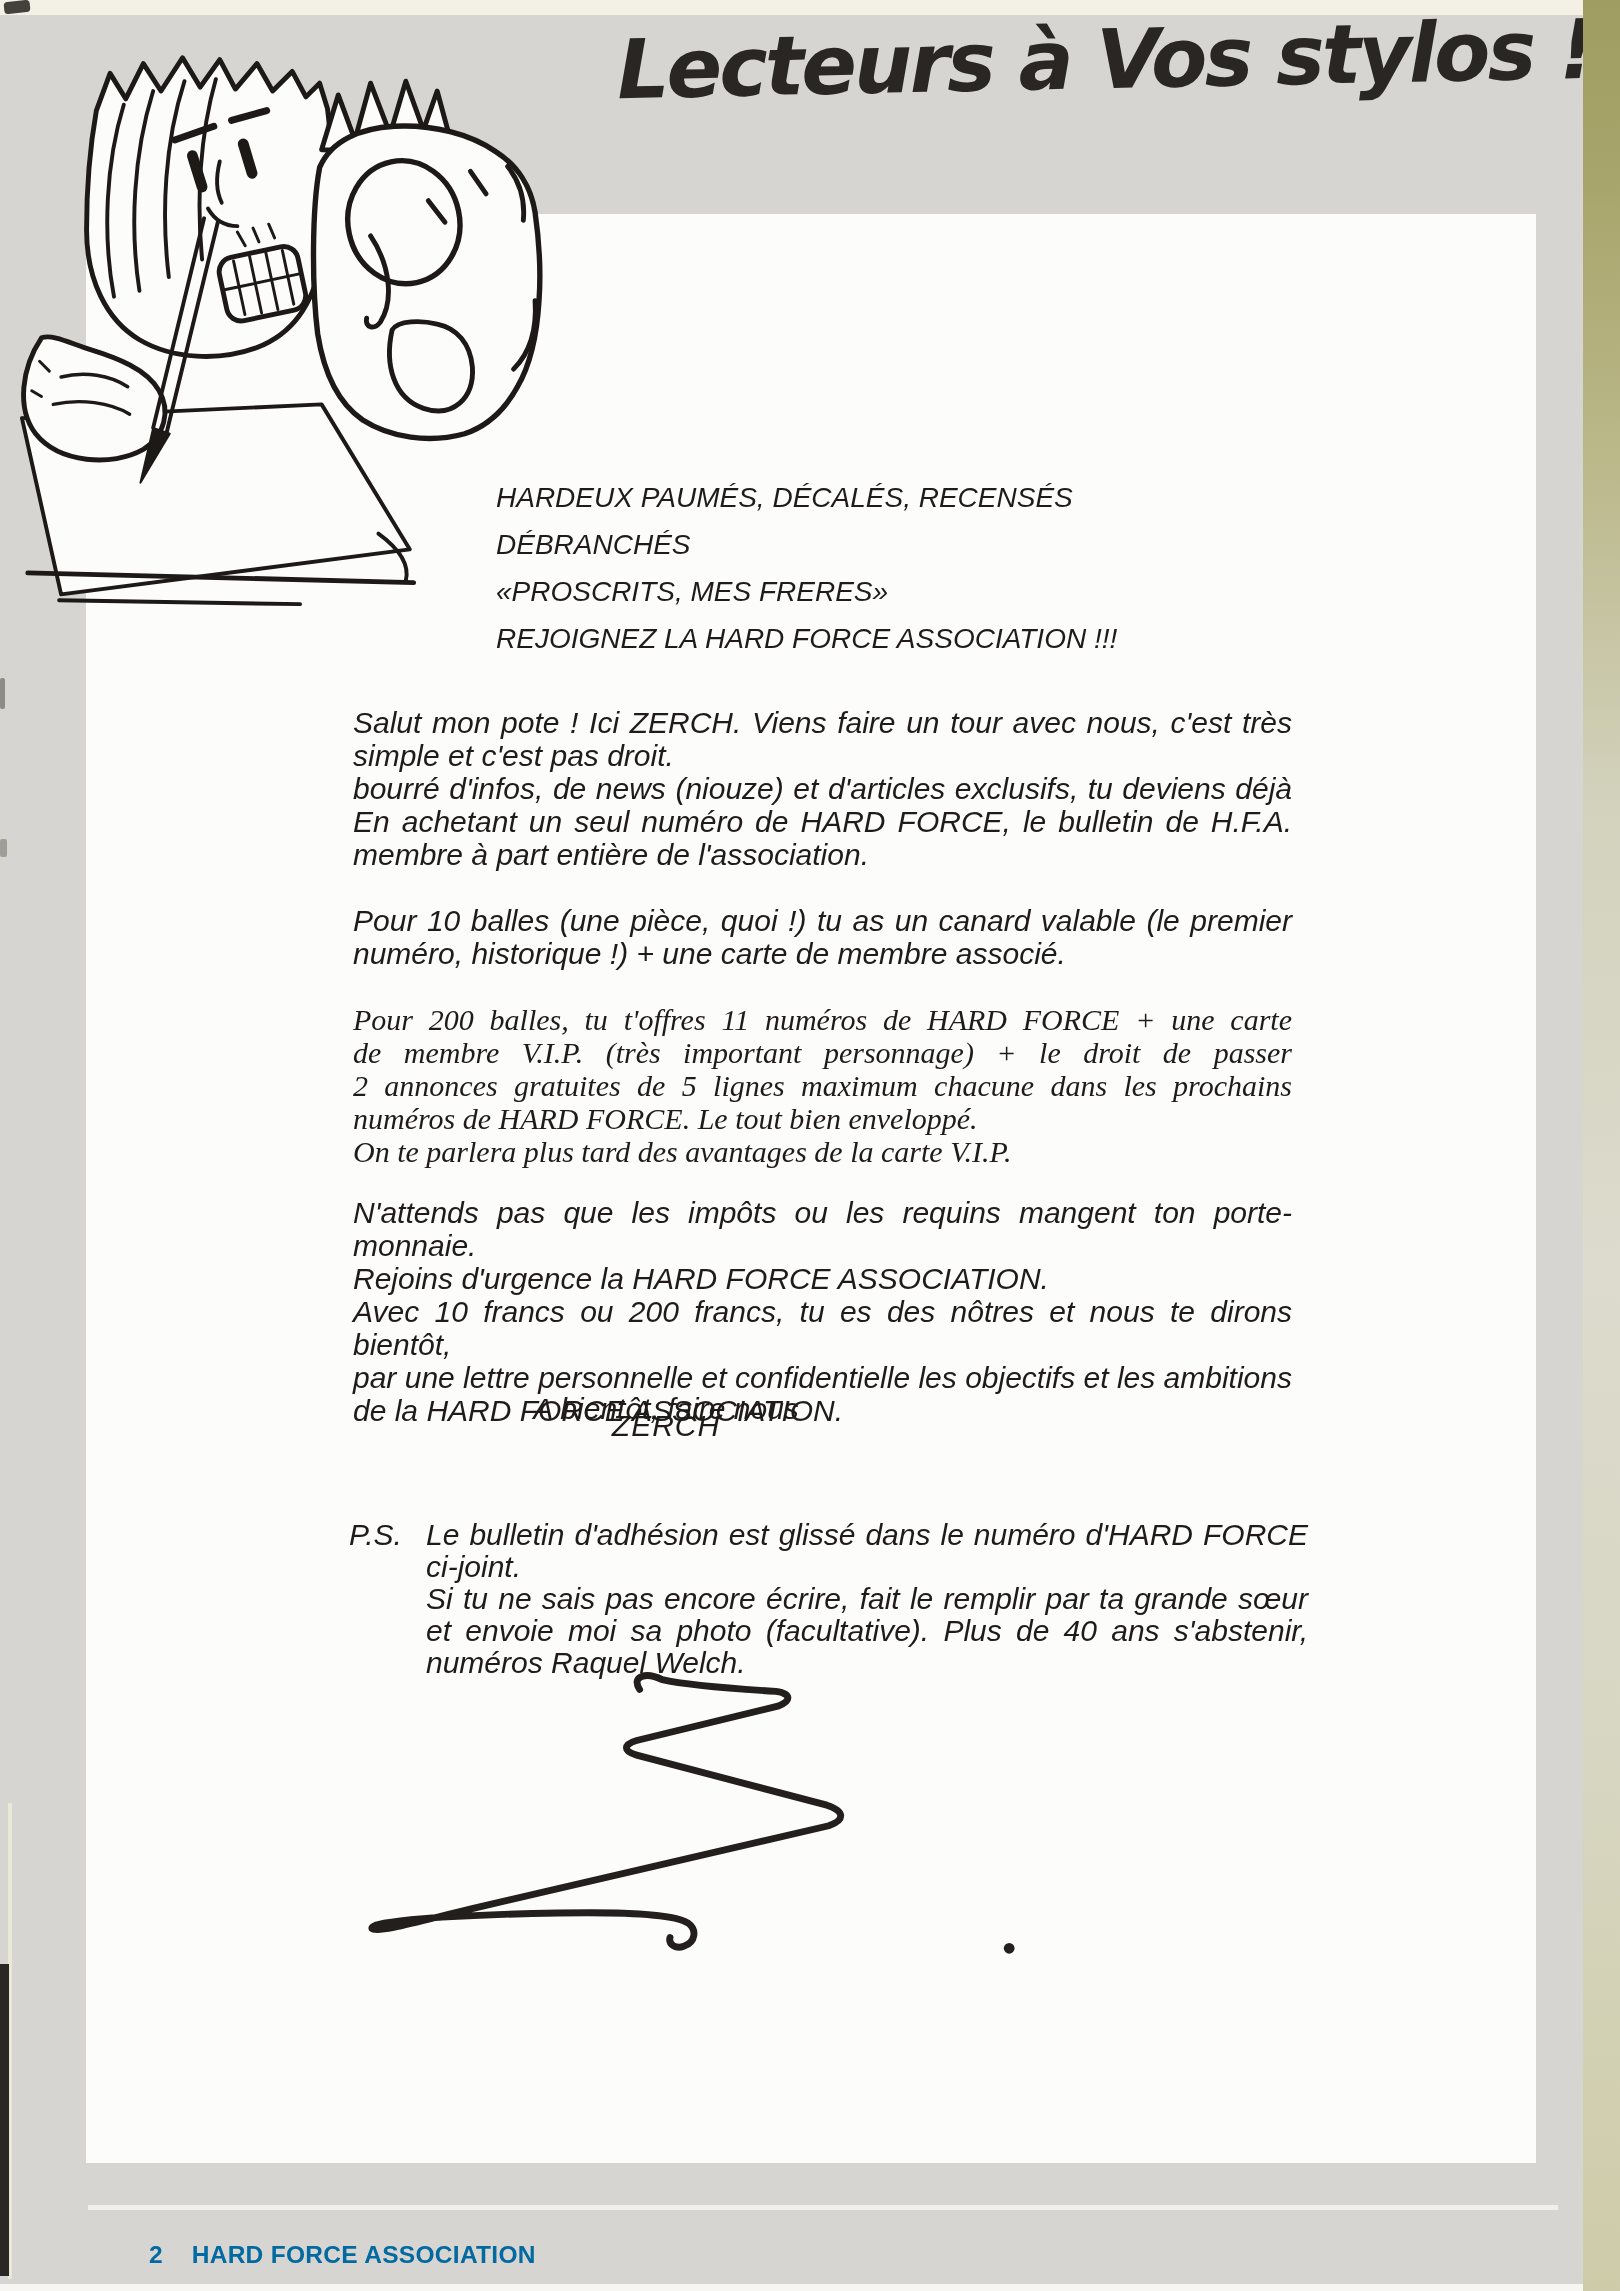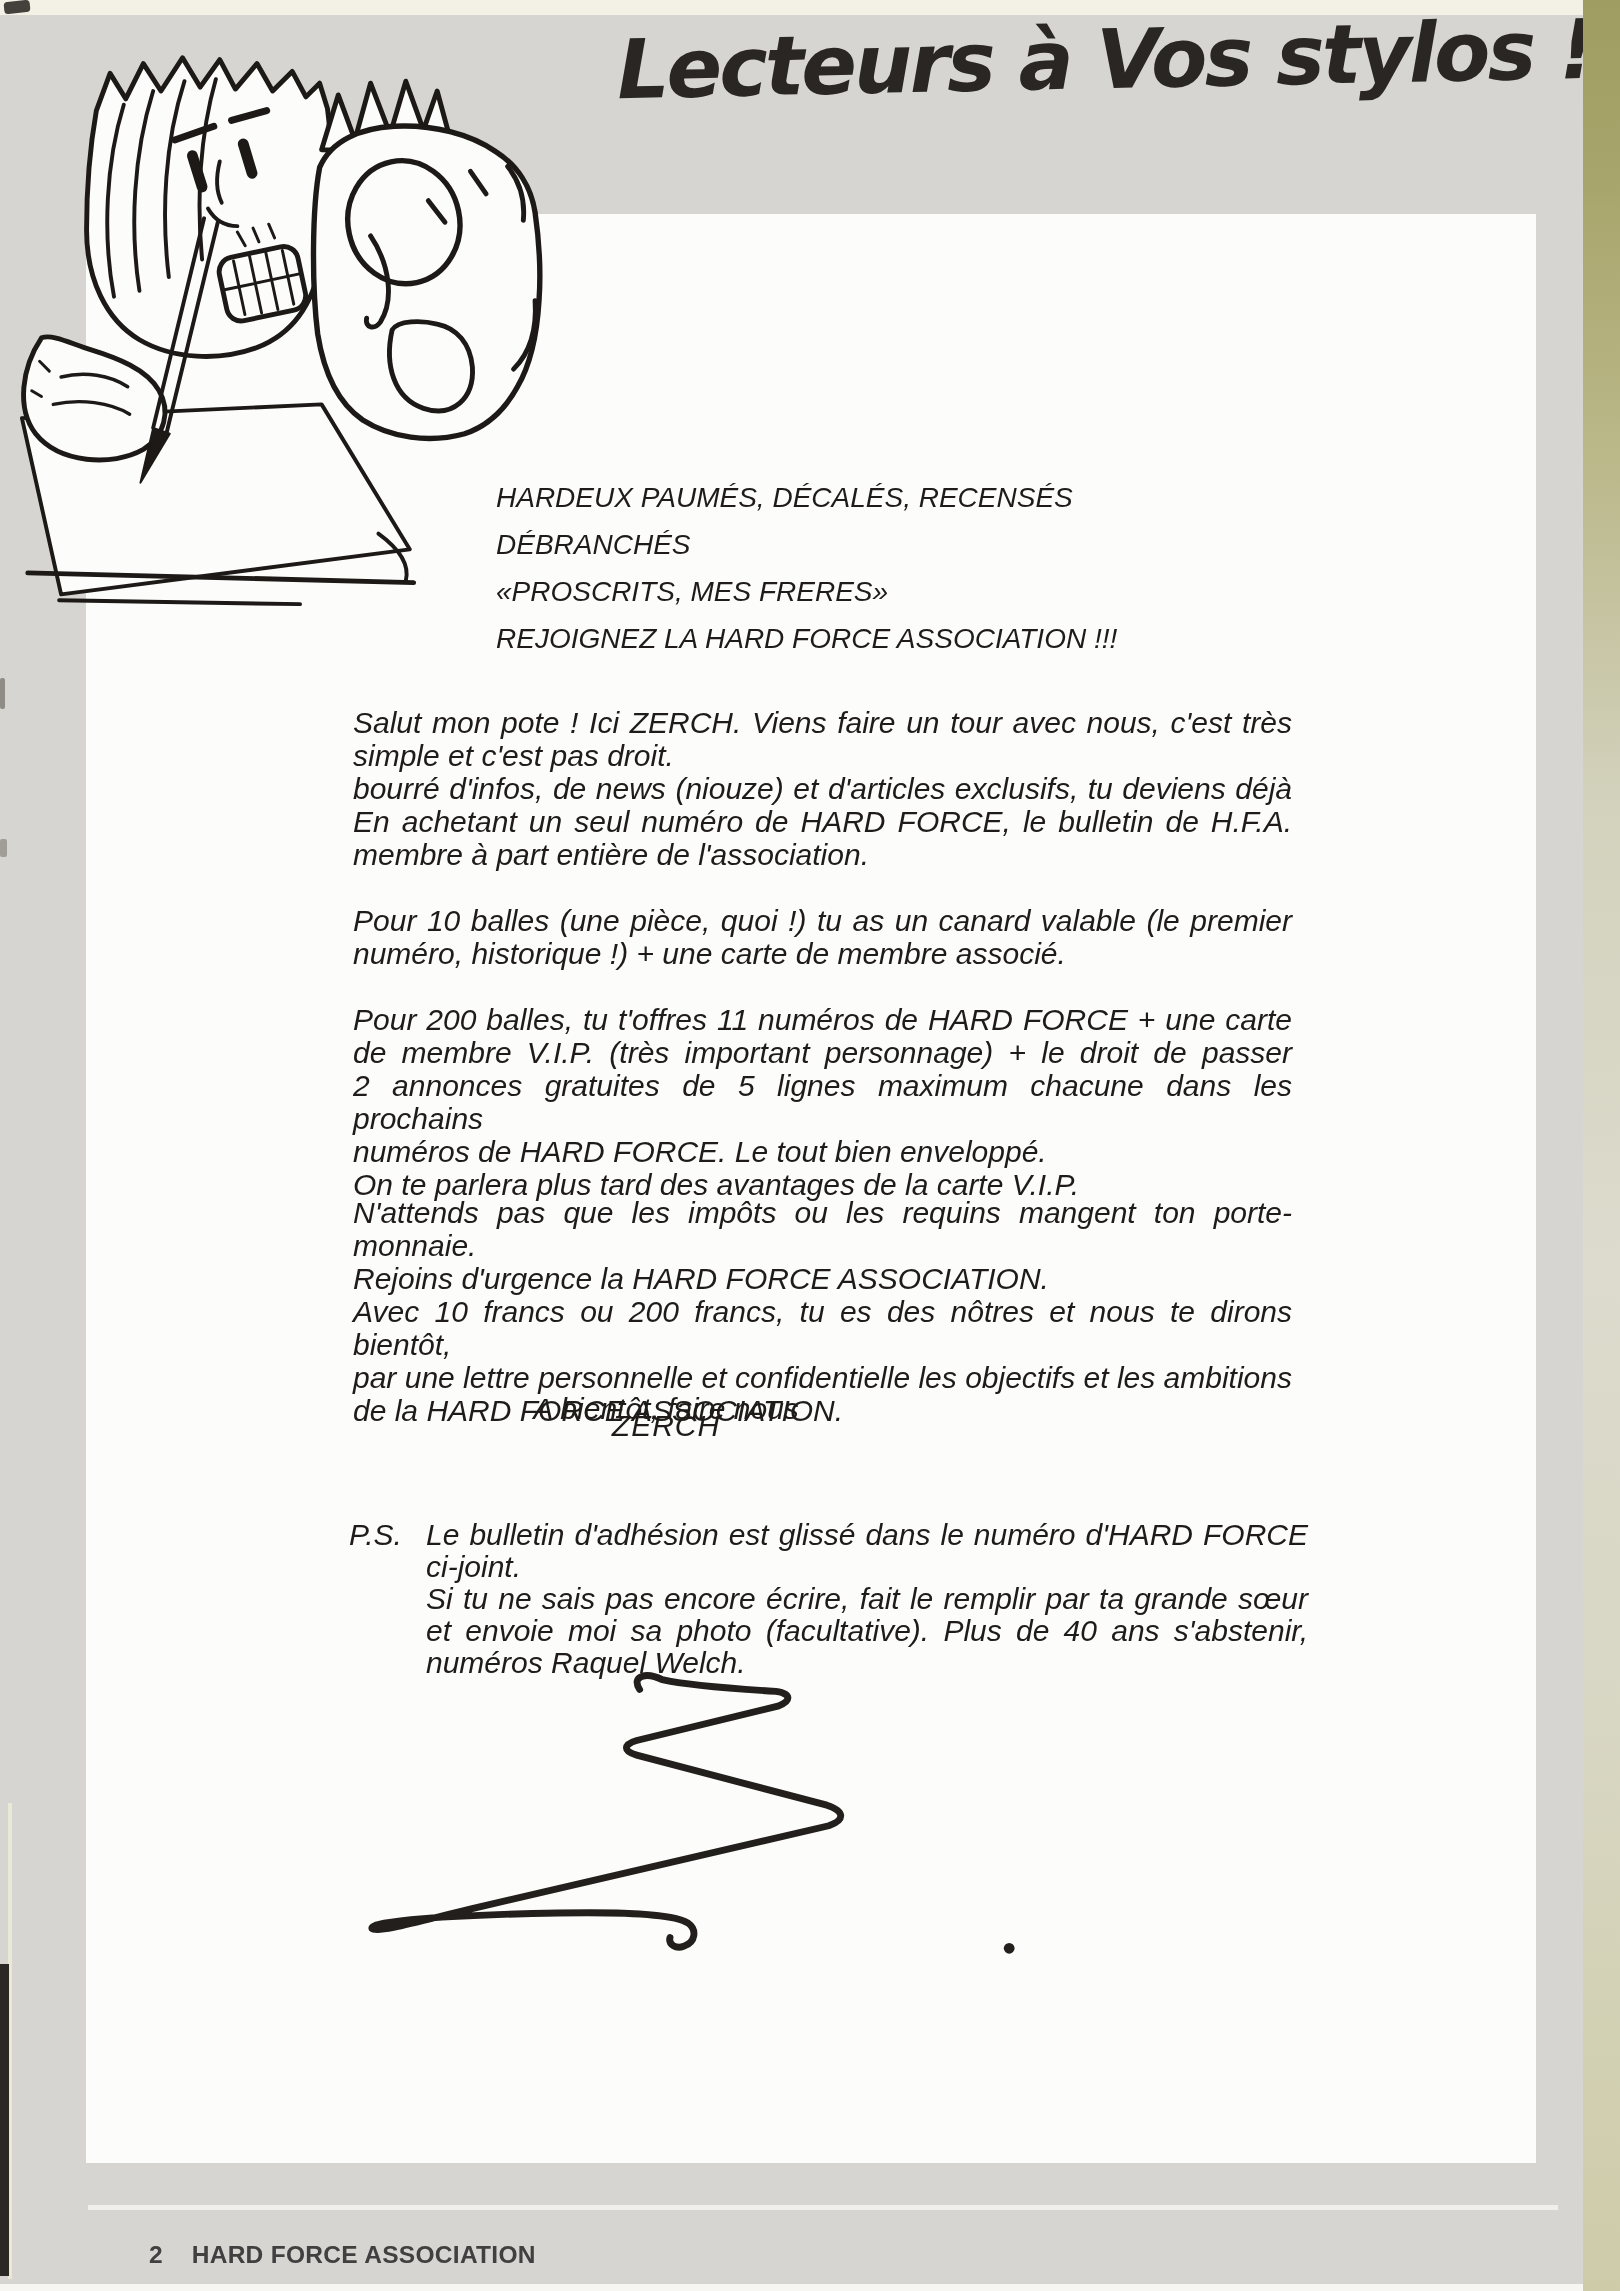--- a/index.html
+++ b/index.html
@@ -36,34 +36,34 @@
     white-space:nowrap;
   }
   
   .illustration{left:9.8px;top:44px;z-index:3;}
   
   .letter-text{font-style:italic;font-size:30px;color:#1e1b18;z-index:4;}
   .heading{left:496px;top:474px;width:686px;line-height:47px;font-size:28px;}
   .para{left:353px;width:939px;line-height:33px;}
   .p0{top:706px;}
   .p1{top:904px;}
-  .p2{top:1003px;}
+  .p2{top:1003px;font-family:Liberation Serif, serif;}
   .p3{top:1196px;}
   .line{text-align:left;}
   .line.j{text-align:justify;text-align-last:justify;}
   .signoff{left:323px;width:686px;text-align:center;}
   .signoff-1{top:1392px;}
   .signoff-2{top:1409px;letter-spacing:1px;}
   .ps-block{left:349px;top:1519px;width:959px;line-height:32px;}
   .ps-label{position:absolute;left:0;top:0;}
   .ps-lines{margin-left:77px;}
   
   .signature{left:323px;top:1656px;z-index:4;}
   
-  .footer{left:149px;top:2241px;font-weight:bold;font-size:24.5px;letter-spacing:0.3px;color:#404040;z-index:4;}
+  .footer{left:149px;top:2241px;font-weight:bold;font-size:24.5px;letter-spacing:0.3px;color:#0369a1;z-index:4;}
   .footer span{display:inline-block;}
   .footer .mag{margin-left:21.6px;}
 </style>
 </head>
 <body>
 
 <div class="abs top-band"></div>
 <div class="abs corner-mark"></div>
 <div class="abs left-speck-1"></div>
 <div class="abs left-speck-2"></div>

